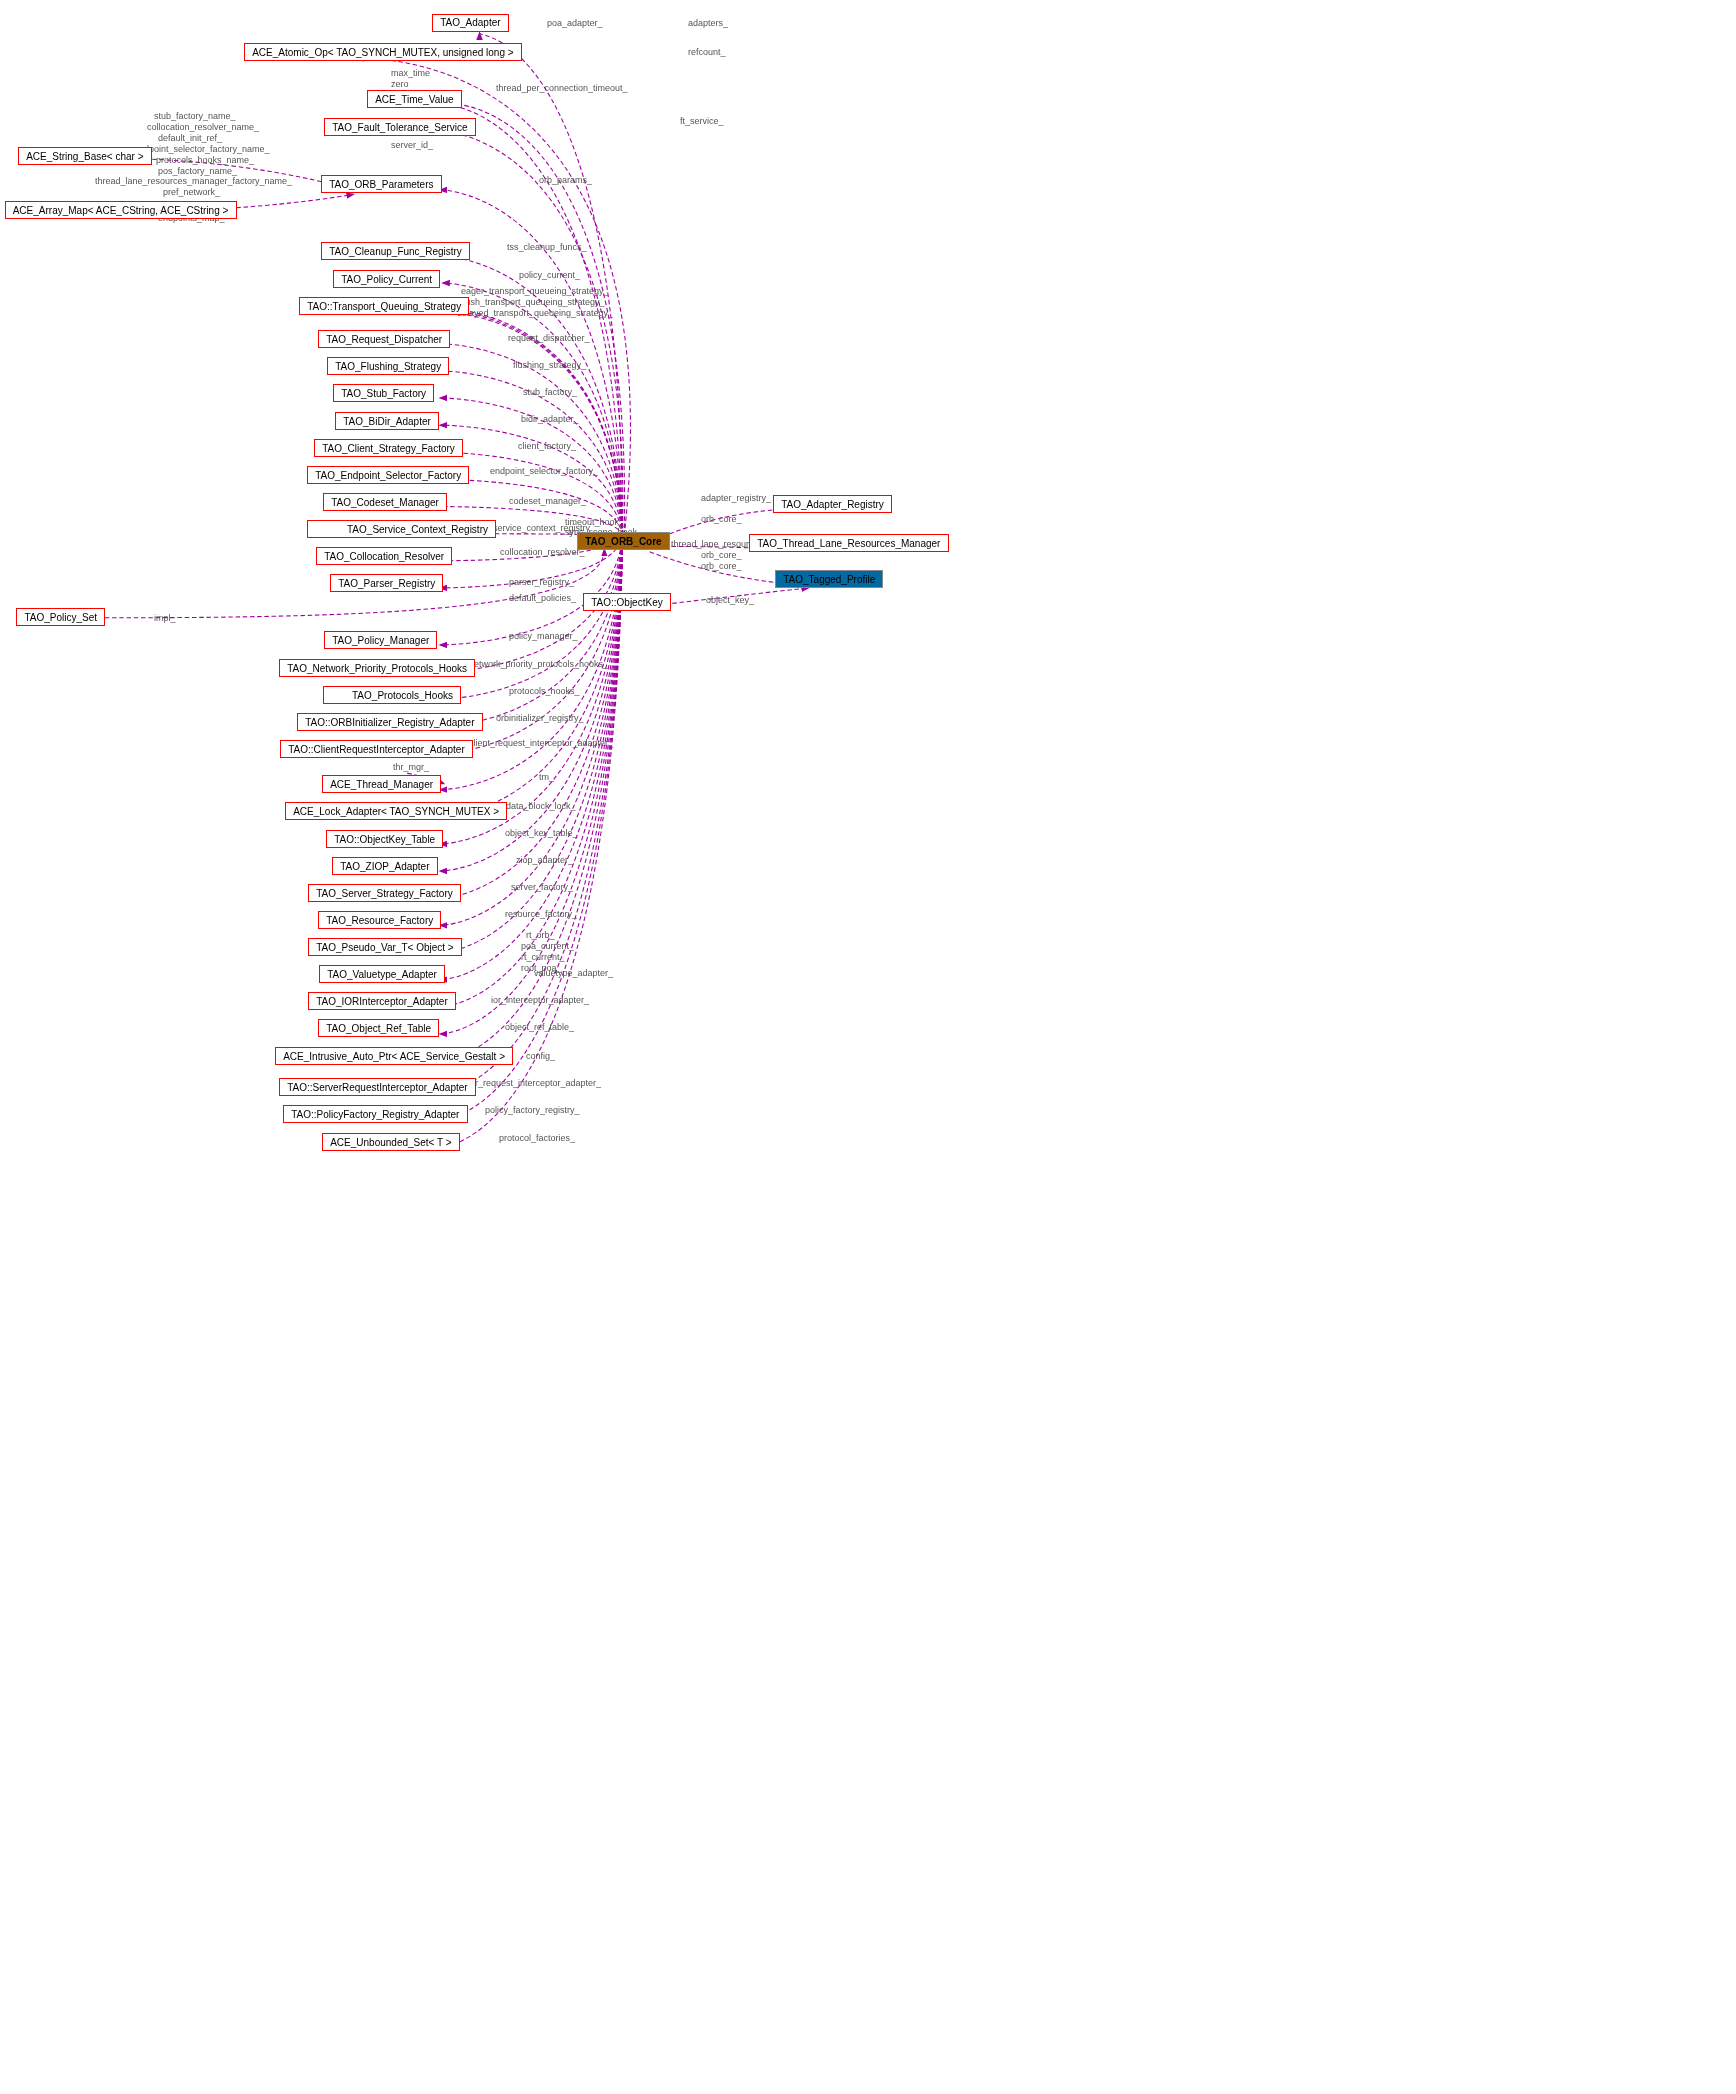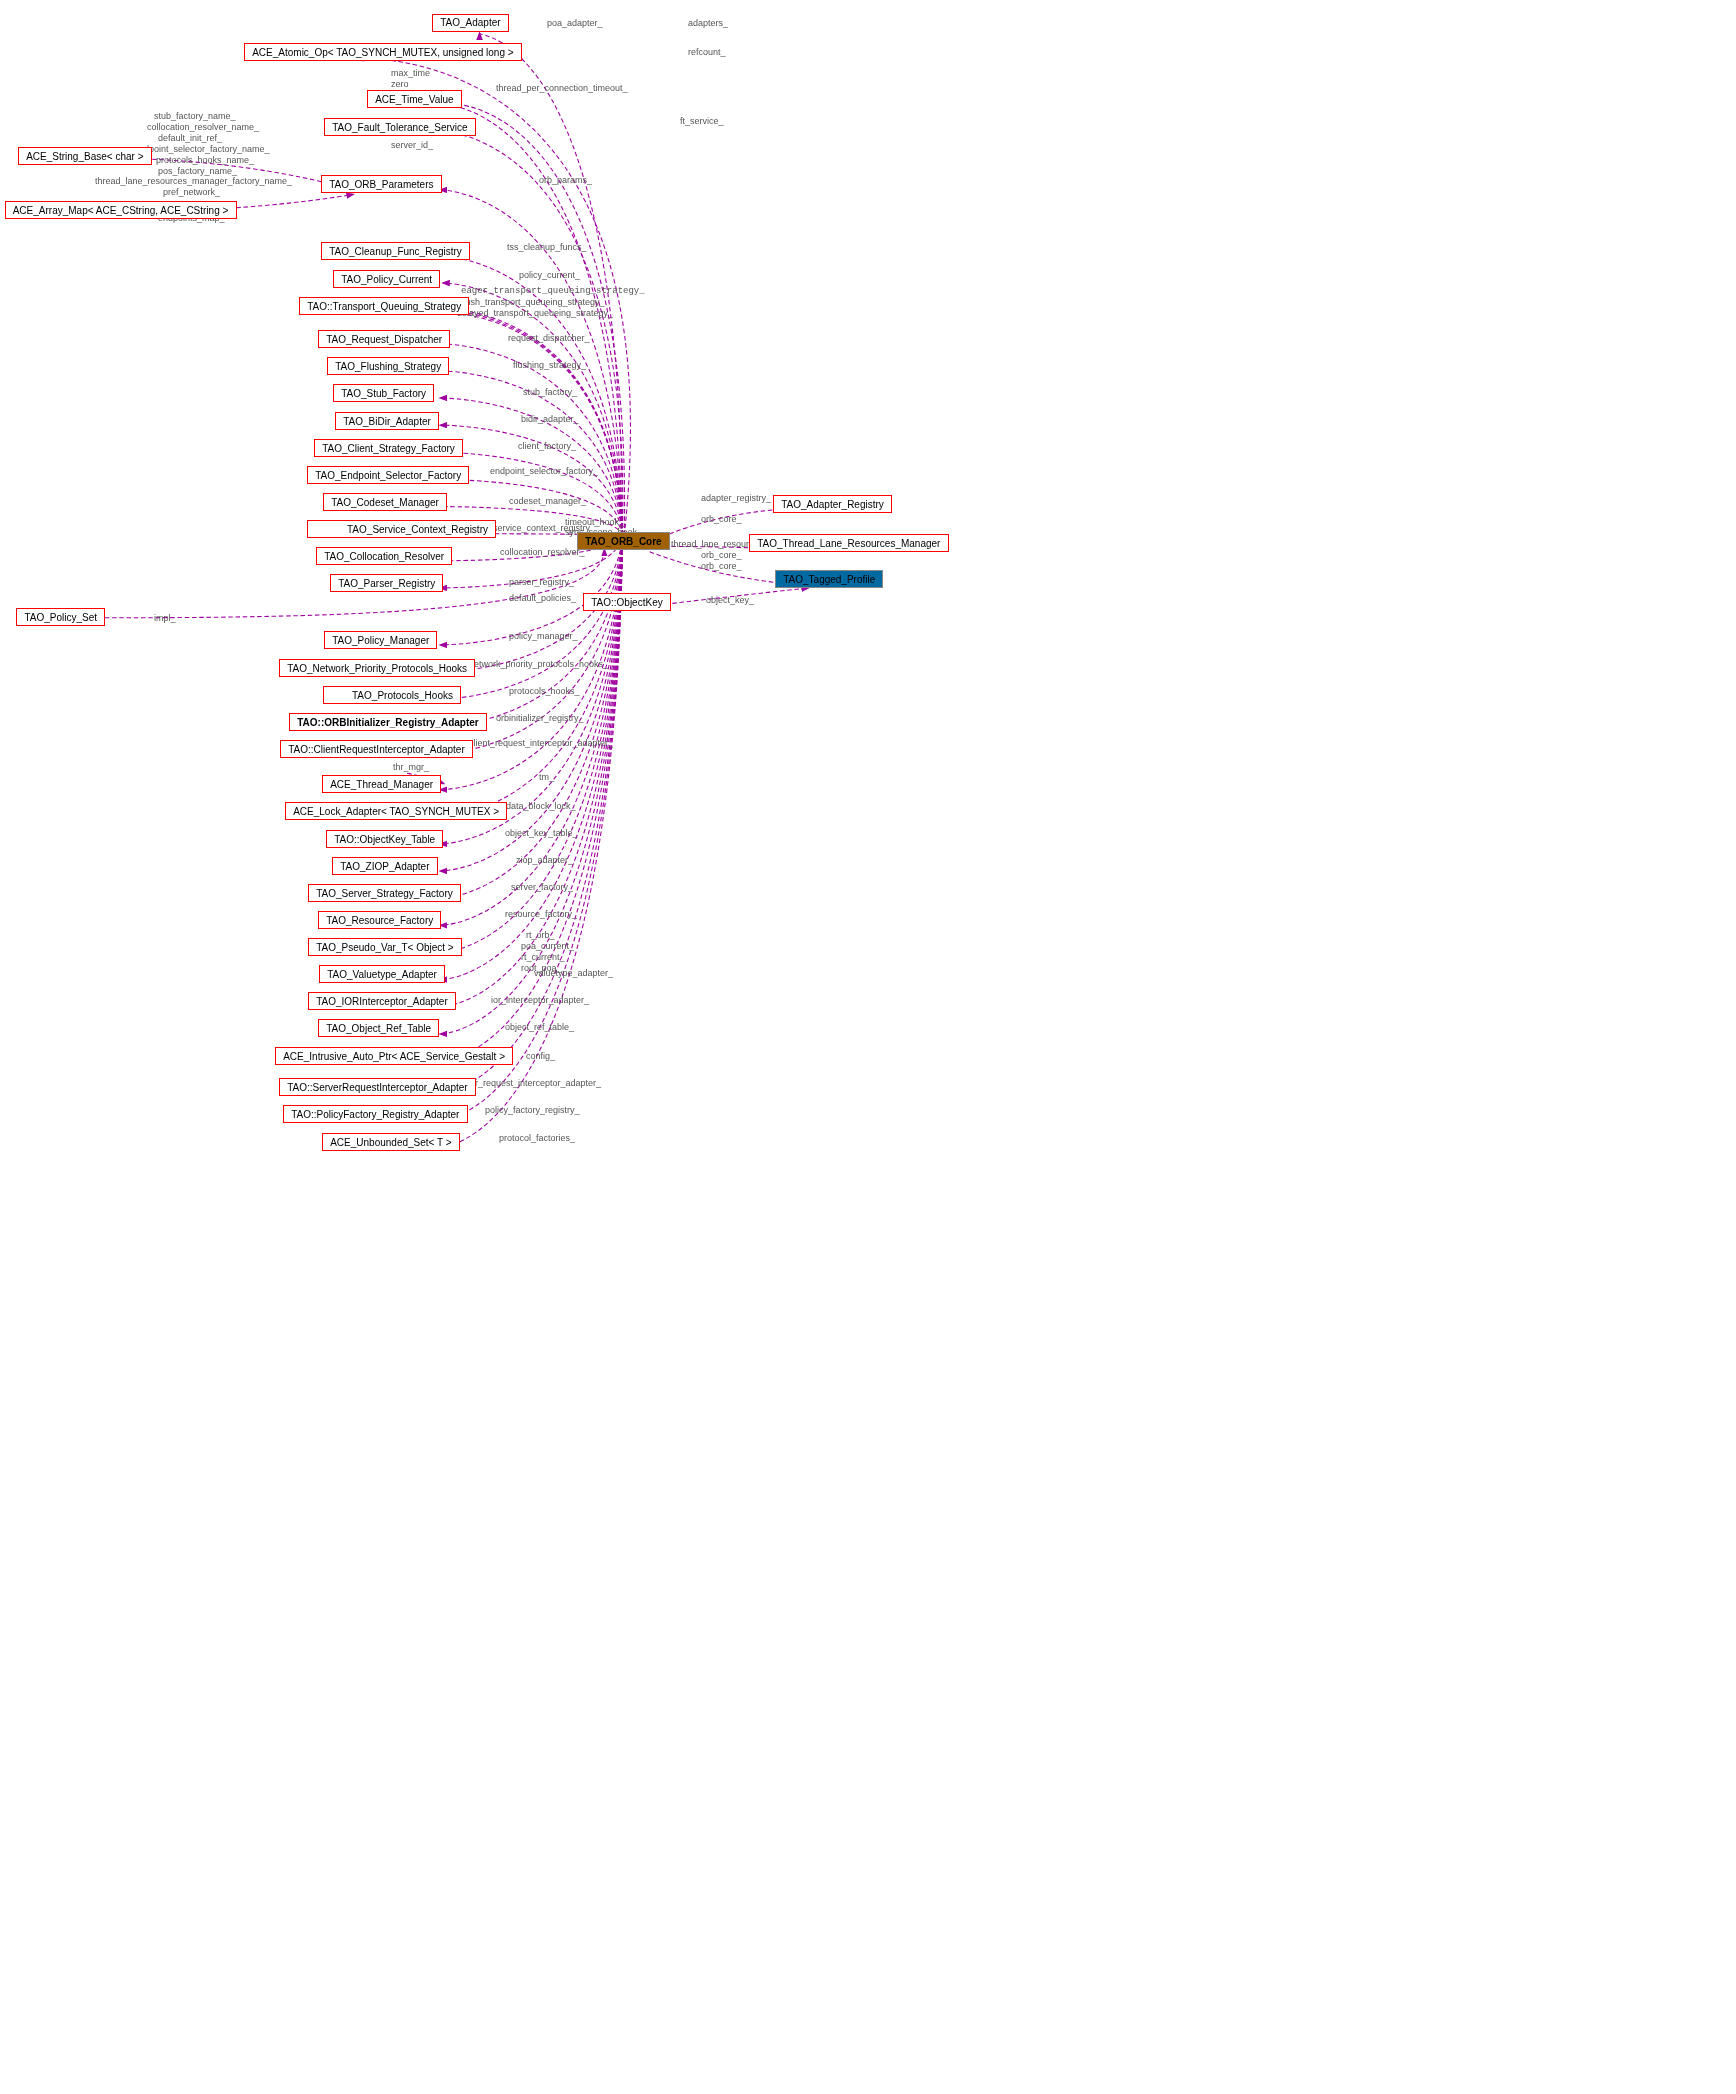--- a/index.html
+++ b/index.html
@@ -233,21 +233,21 @@
 </div>
 <div class="node" style="left:324px; top:631px;">
   <span>TAO_Policy_Manager</span>
 </div>
 <div class="node" style="left:279px; top:659px;">
   <span>TAO_Network_Priority_Protocols_Hooks</span>
 </div>
 <div class="node" style="left:323px; top:686px;padding-left:28px;">
   <span>TAO_Protocols_Hooks</span>
 </div>
-<div class="node" style="left:289px; top:713px;font-weight:bold;">
+<div class="node" style="left:297px; top:713px;">
   <span>TAO::ORBInitializer_Registry_Adapter</span>
 </div>
 <div class="node" style="left:280px; top:740px;">
   <span>TAO::ClientRequestInterceptor_Adapter</span>
 </div>
 <div class="node" style="left:322px; top:775px;">
   <span>ACE_Thread_Manager</span>
 </div>
 <div class="node" style="left:285px; top:802px;">
   <span>ACE_Lock_Adapter&lt; TAO_SYNCH_MUTEX &gt;</span>
@@ -320,21 +320,21 @@
 <div class="edge-label" style="left:158px; top:133px;">default_init_ref_</div>
 <div class="edge-label" style="left:134px; top:144px;">endpoint_selector_factory_name_</div>
 <div class="edge-label" style="left:156px; top:155px;">protocols_hooks_name_</div>
 <div class="edge-label" style="left:158px; top:166px;">pos_factory_name_</div>
 <div class="edge-label" style="left:95px; top:176px;">thread_lane_resources_manager_factory_name_</div>
 <div class="edge-label" style="left:163px; top:187px;">pref_network_</div>
 <div class="edge-label" style="left:158px; top:213px;">endpoints_map_</div>
 <div class="edge-label" style="left:539px; top:175px;">orb_params_</div>
 <div class="edge-label" style="left:507px; top:242px;">tss_cleanup_funcs_</div>
 <div class="edge-label" style="left:519px; top:270px;">policy_current_</div>
-<div class="edge-label" style="left:461px; top:286px;font-family:Liberation Mono, monospace;">eager_transport_queueing_strategy_</div>
+<div class="edge-label" style="left:461px; top:286px;">eager_transport_queueing_strategy_</div>
 <div class="edge-label" style="left:461px; top:297px;">flush_transport_queueing_strategy_</div>
 <div class="edge-label" style="left:457px; top:308px;">delayed_transport_queueing_strategy_</div>
 <div class="edge-label" style="left:508px; top:333px;">request_dispatcher_</div>
 <div class="edge-label" style="left:513px; top:360px;">flushing_strategy_</div>
 <div class="edge-label" style="left:523px; top:387px;">stub_factory_</div>
 <div class="edge-label" style="left:521px; top:414px;">bidir_adapter_</div>
 <div class="edge-label" style="left:518px; top:441px;">client_factory_</div>
 <div class="edge-label" style="left:490px; top:466px;">endpoint_selector_factory_</div>
 <div class="edge-label" style="left:509px; top:496px;">codeset_manager_</div>
 <div class="edge-label" style="left:493px; top:523px;">service_context_registry_</div>

